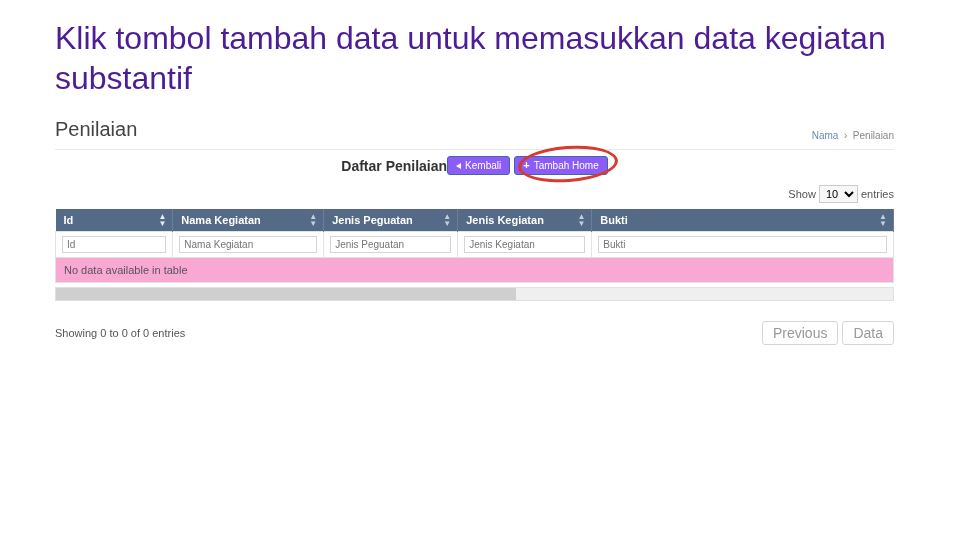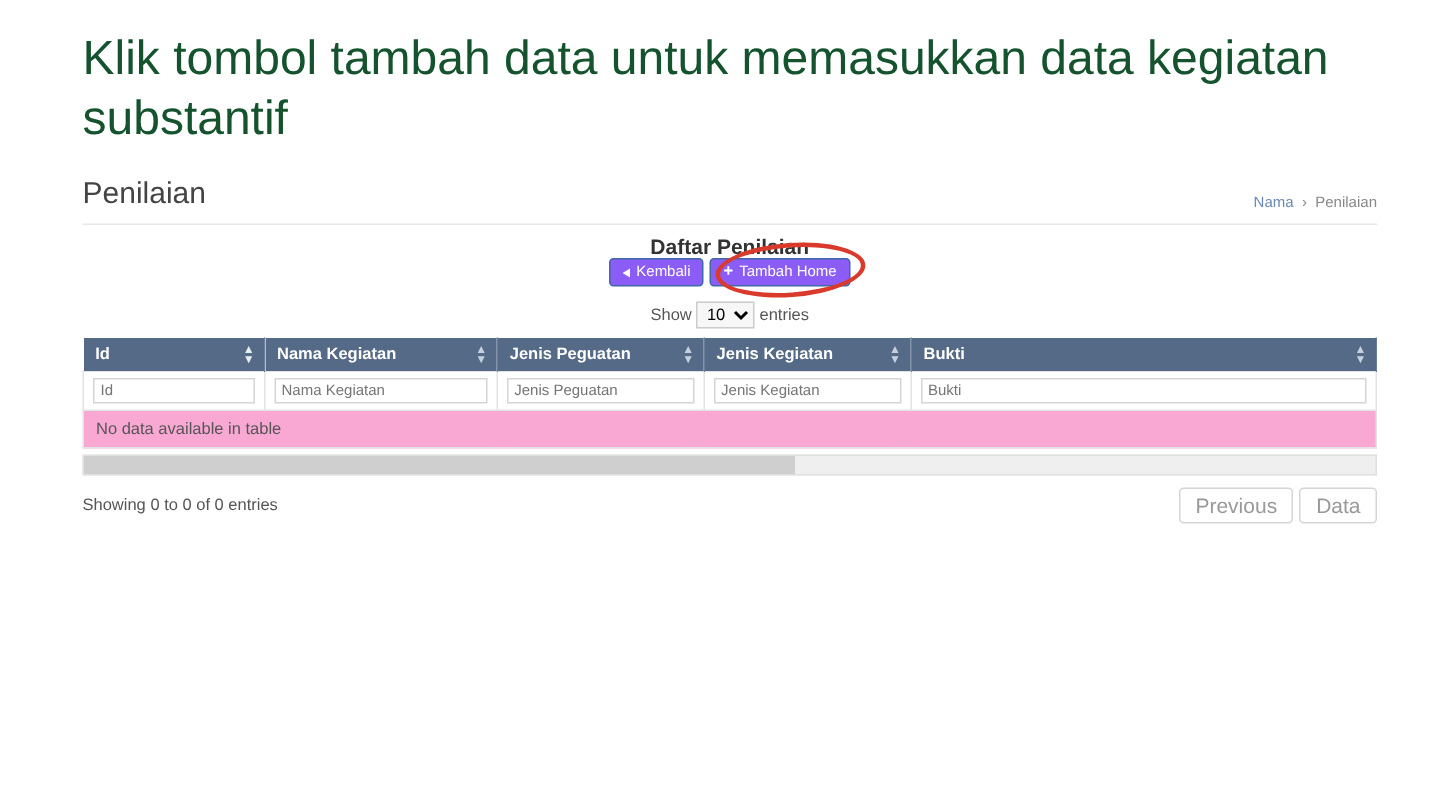--- a/index.html
+++ b/index.html
@@ -7,26 +7,26 @@
     width: 960px;
     height: 540px;
     font-family: "Segoe UI", Arial, sans-serif;
     background: #fff;
     color: #333;
     overflow: hidden;
   }
   .slide-title {
     font-size: 32px;
     font-weight: 400;
-    color: #14532d;
+    color: #4c1d95;
     padding: 18px 50px 10px 55px;
     line-height: 1.25;
   }
   .app {
-    padding: 10px 42px 0 55px;
+    padding: 10px 66px 0 55px;
     font-size: 11px;
   }
   .page-header {
     display: flex;
     justify-content: space-between;
     align-items: flex-end;
     margin-bottom: 8px;
   }
   .page-title {
     font-size: 20px;
@@ -38,21 +38,20 @@
     color: #888;
   }
   .breadcrumb a { color: #6b8ab5; text-decoration: none; }
   .panel-header {
     display: flex;
     justify-content: center;
     align-items: center;
     border-top: 1px solid #e8e8e8;
     padding: 6px 0 4px 0;
     margin-bottom: 6px;
-    flex-direction: column;
   }
   .panel-title { font-size: 14px; font-weight: 600; color: #333; }
   .btn-row { display: flex; gap: 4px; position: relative; }
   .btn {
     background: #8b5cf6;
     color: #fff;
     border: 1px solid #3f68a8;
     border-radius: 3px;
     font-size: 10px;
     padding: 3px 8px;
@@ -71,21 +70,21 @@
     right: -10px;
     top: -10px;
     width: 100px;
     height: 36px;
     border: 3px solid #d93a2b;
     border-radius: 50%;
     transform: rotate(-4deg);
     pointer-events: none;
   }
   .controls-row {
-    display:flex; justify-content:center; align-items:center;
+    display:flex; justify-content:flex-end; align-items:center;
     font-size: 11px; color:#555; margin-bottom: 6px;
   }
   .show-ctrl select {
     border:1px solid #ccc; font-size:11px; padding:1px 2px;
     background:#f7f7f7;
   }
   .search-ctrl input {
     border:1px solid #ccc; font-size:11px; padding:2px 4px; width:130px;
   }
   table.data {
@@ -114,21 +113,21 @@
   .hscroll {
     height:14px; background:#efefef; margin-top:4px; position:relative;
     border:1px solid #e0e0e0;
   }
   .hscroll .thumb {
     position:absolute; left:0; top:0; height:100%; width:55%;
     background:#cfcfcf;
   }
   .footer-row {
     display:flex; justify-content:space-between; align-items:center;
-    margin-top:8px; font-size:11px; color:#555;gap:30px;
+    margin-top:20px; font-size:11px; color:#555;gap:30px;
   }
   .pager { display:flex; gap:4px; }
   .pager .pbtn {
     border:1px solid #d5d5d5; background:#fff; color:#999;
     padding:3px 10px; border-radius:3px; font-size:14px;
   }
 </style>
 </head>
 <body>
 

